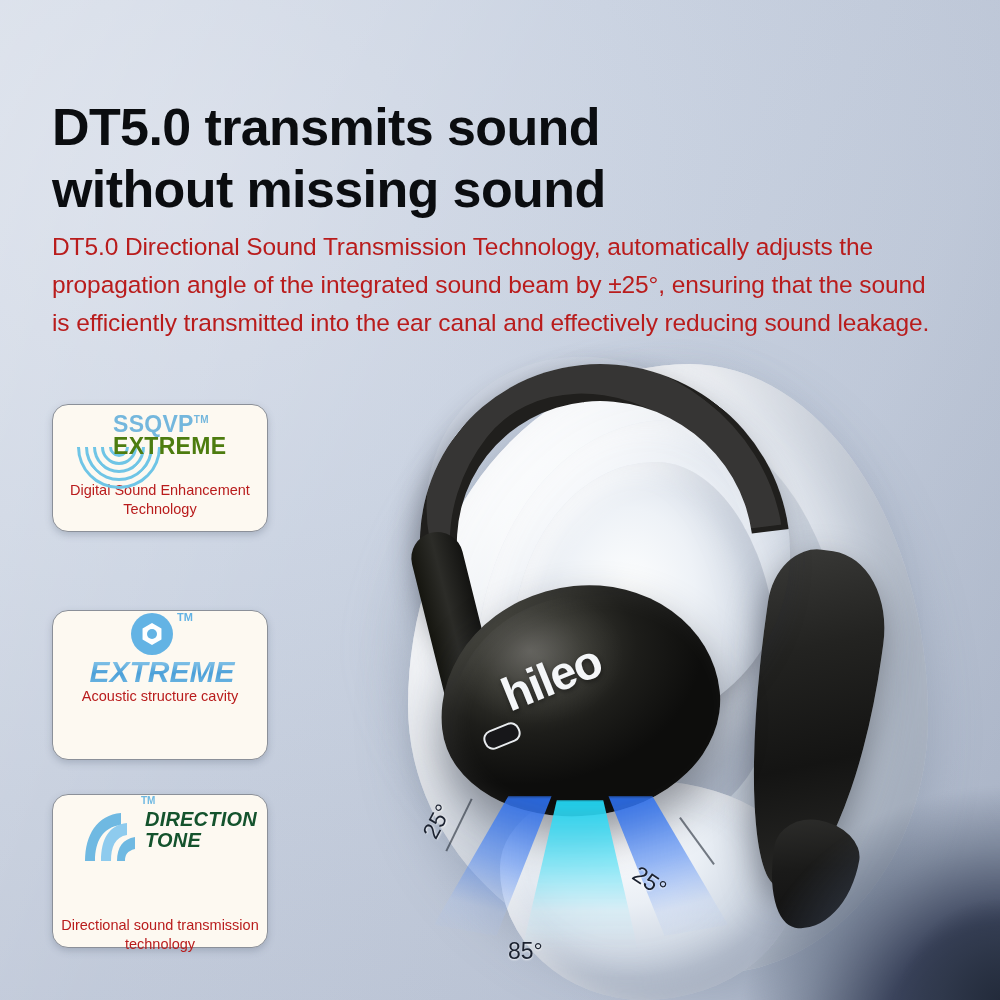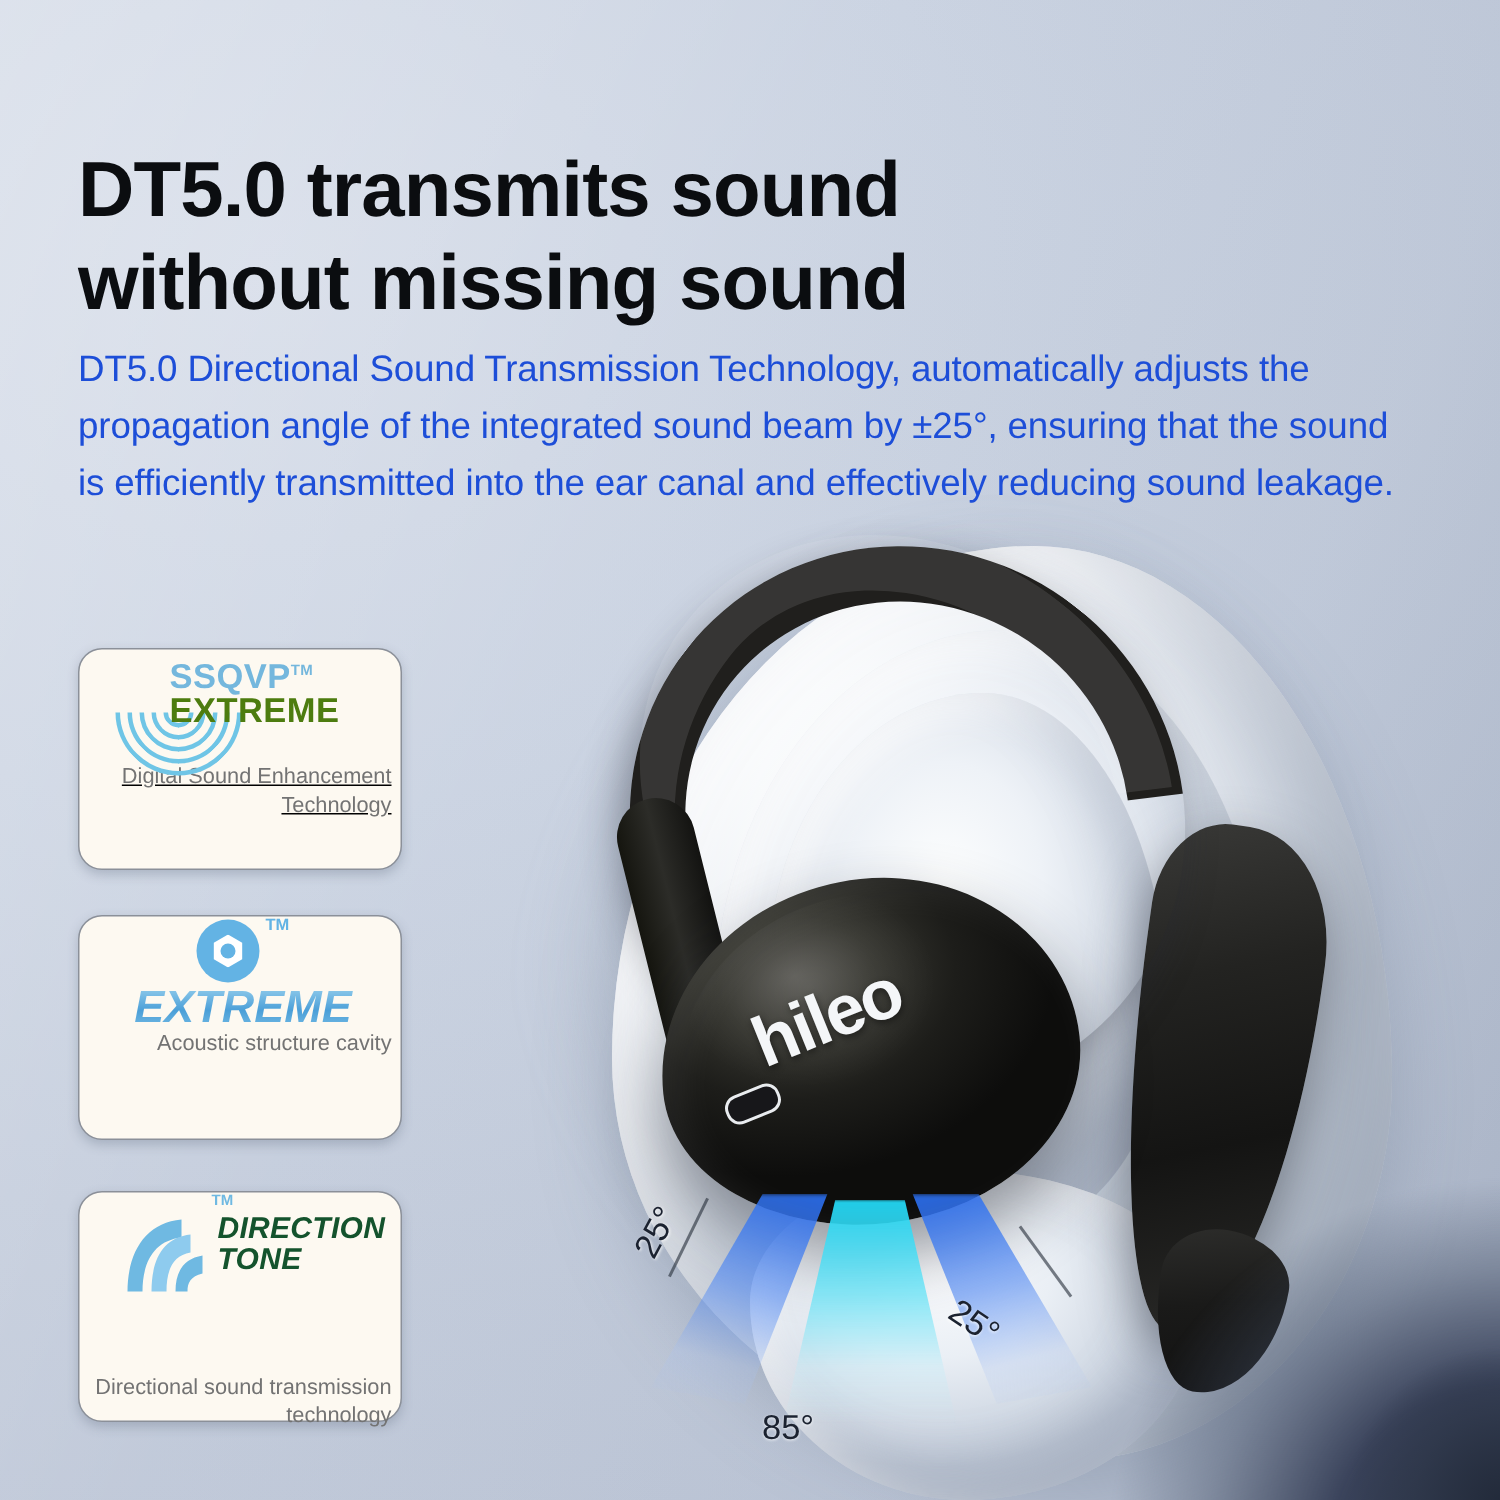--- a/index.html
+++ b/index.html
@@ -31,21 +31,21 @@
   }
 
   
   .headline{
     position:absolute;left:52px;top:96px;width:660px;
     font-size:52px;line-height:62px;font-weight:700;color:#0b0d10;
     letter-spacing:-0.6px;
   }
   .bodytext{
     position:absolute;left:52px;top:228px;width:880px;
-    font-size:24.5px;line-height:38px;color:#1d4ed8;font-weight:400;
+    font-size:24.5px;line-height:38px;color:#b91c1c;font-weight:400;
     letter-spacing:-0.1px;
   }
 
   
   .photo{position:absolute;left:300px;top:350px;width:700px;height:650px;}
 
   .ear-shadow{
     position:absolute;left:60px;top:10px;width:600px;height:620px;
     border-radius:52% 48% 46% 54%/58% 54% 46% 42%;
     background:radial-gradient(58% 58% at 45% 42%, rgba(120,132,152,.45) 0%, rgba(140,152,172,.20) 55%, rgba(160,172,190,0) 78%);
@@ -186,26 +186,26 @@
 
   
   .card{
     position:absolute;left:52px;width:216px;
     background:#fdf9f1;
     border:1.5px solid #8b9099;
     border-radius:16px;
     box-shadow:0 3px 7px rgba(90,102,122,.30);
     box-sizing:border-box;
   }
-  .card-1{top:432px;height:148px;text-decoration:underline;}
+  .card-1{top:404px;height:128px;}
   .card-2{top:610px;height:150px;}
   .card-3{top:794px;height:154px;}
   .card-logo{position:relative;height:76px;}
   .card-cap{
-    text-align:right;font-size:14.5px;line-height:19px;color:#737373;
+    text-align:center;font-size:14.5px;line-height:19px;color:#b91c1c;
     padding:0 6px;
   }
   .card-3 .card-cap{padding-top:2px;margin-top:43px;}
 
   
   .ssqvp-rings{position:absolute;left:20px;top:6px;width:92px;height:68px;}
   .ring{
     position:absolute;border:3px solid #6fc5e6;border-radius:50%;
     border-right-color:transparent;border-top-color:transparent;
     transform:rotate(-45deg);

